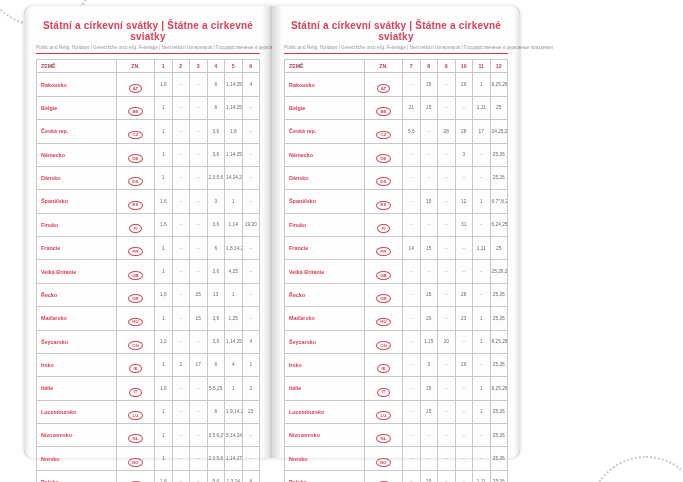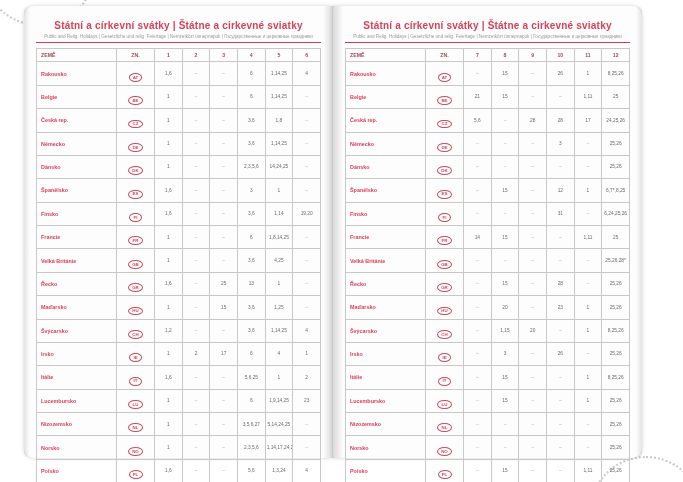--- a/index.html
+++ b/index.html
@@ -6,21 +6,21 @@
   body{
     width:683px;height:482px;background:#ffffff;overflow:hidden;
     font-family:"Liberation Sans", sans-serif;position:relative;
   }
   .stage{position:absolute;inset:0;}
   .corner-dots{position:absolute;border:2px dotted #c9c9c9;border-radius:50%;width:110px;height:110px;}
   .corner-dots.tl{left:-18px;top:-88px;}
   .corner-dots.br{right:-20px;bottom:-88px;}
   .book{position:absolute;left:24px;top:6px;display:flex;}
   .page{
-    width:309px;height:452px;background:#fdfdfd;position:relative;
+    width:248px;height:452px;background:#fdfdfd;position:relative;
     box-sizing:border-box;padding:14px 12px 0 12px;
     box-shadow:0 0 4px rgba(0,0,0,.18);
   }
   .page.left{border-radius:10px 2px 2px 10px;}
   .page.right{border-radius:2px 10px 10px 2px;}
   .page.left::after{content:"";position:absolute;top:0;right:0;width:10px;height:100%;
     background:linear-gradient(to left, rgba(0,0,0,.14), rgba(0,0,0,0));pointer-events:none;}
   .page.right::before{content:"";position:absolute;top:0;left:0;width:10px;height:100%;
     background:linear-gradient(to right, rgba(0,0,0,.14), rgba(0,0,0,0));pointer-events:none;}
   .page.left::before{content:"";position:absolute;top:0;left:0;width:6px;height:100%;

